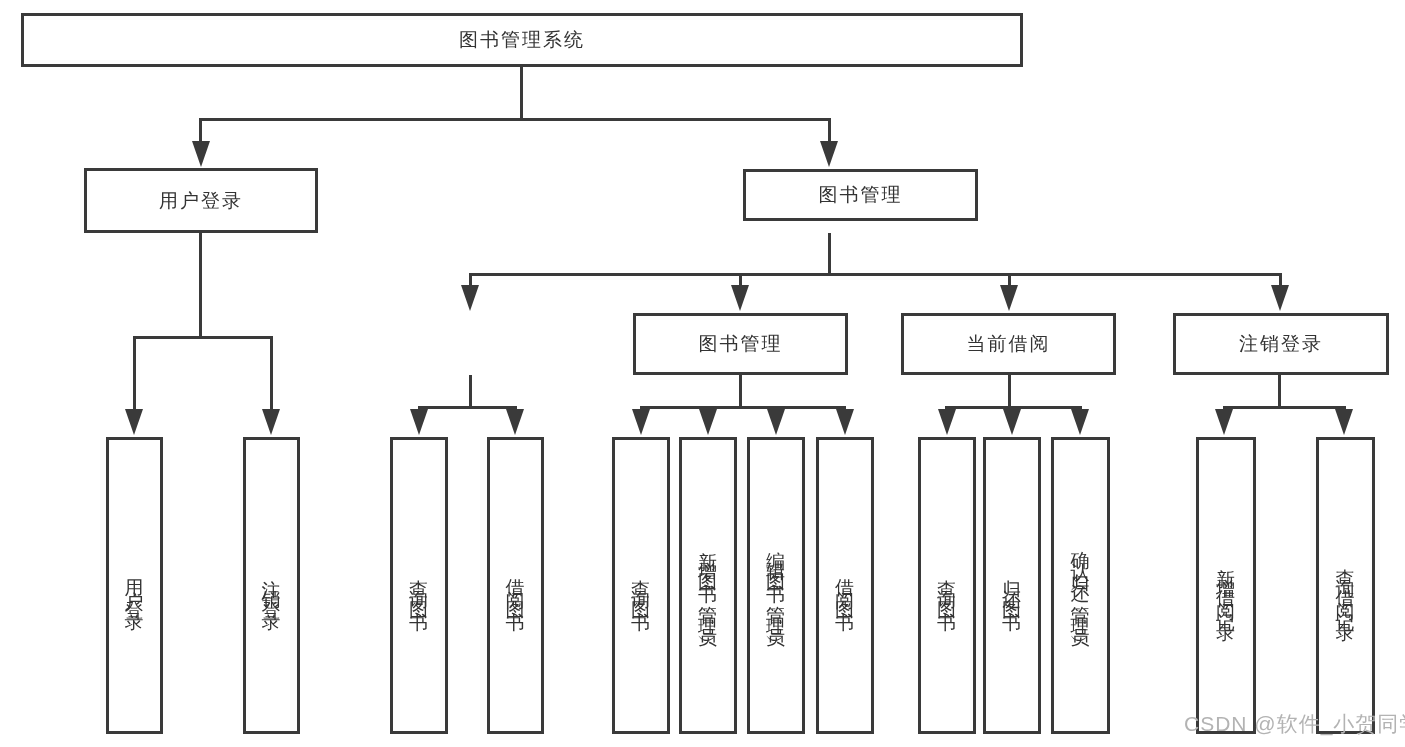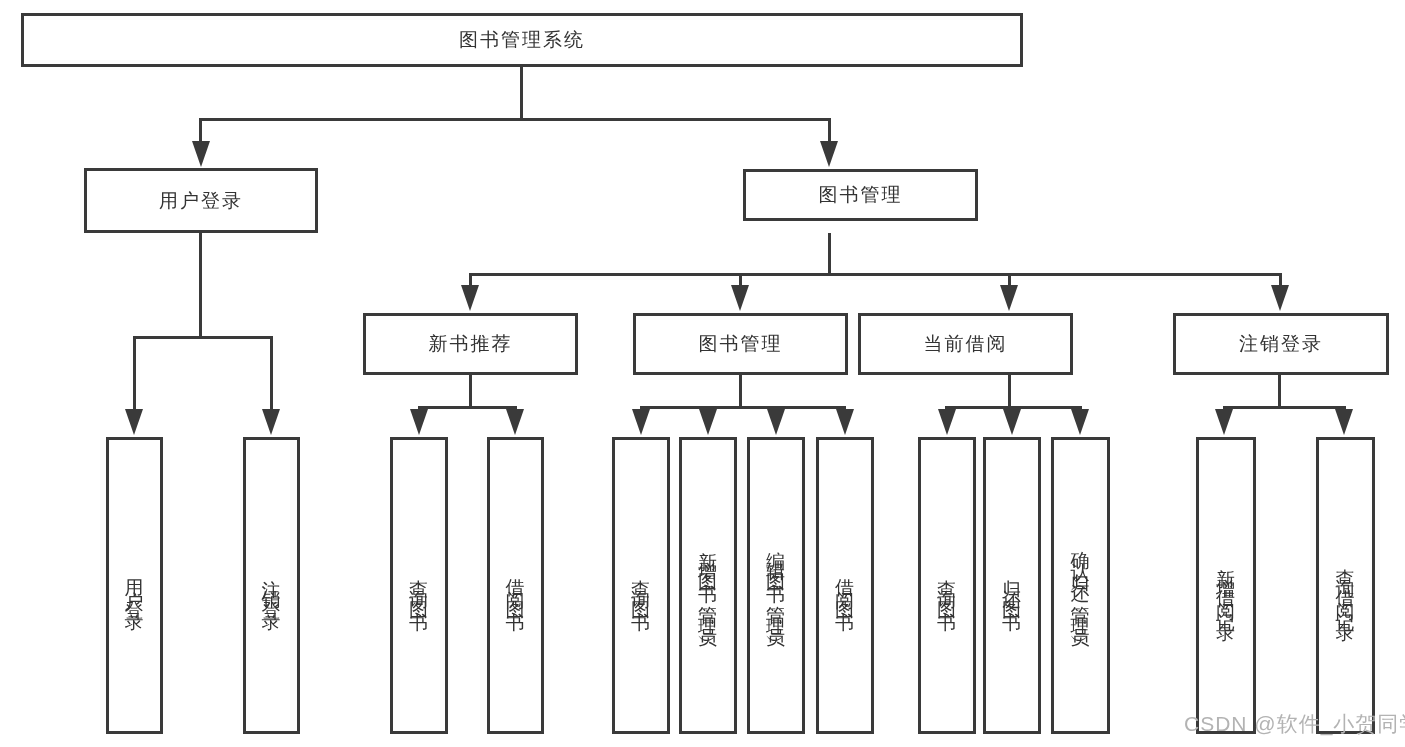--- a/index.html
+++ b/index.html
@@ -96,27 +96,24 @@
   <div class="ln" style="left:470px;top:273px;width:812px;height:3px"></div>
   <div class="ln" style="left:469px;top:273px;width:3px;height:14px"></div>
   <div class="arrow" style="left:461px;top:285px"></div>
   <div class="ln" style="left:739px;top:273px;width:3px;height:14px"></div>
   <div class="arrow" style="left:731px;top:285px"></div>
   <div class="ln" style="left:1008px;top:273px;width:3px;height:14px"></div>
   <div class="arrow" style="left:1000px;top:285px"></div>
   <div class="ln" style="left:1279px;top:273px;width:3px;height:14px"></div>
   <div class="arrow" style="left:1271px;top:285px"></div>
 
-  <div class="box" style="left:363px;top:313px;width:215px;height:62px">
-    <span class="hlabel">新书推荐</span>
-  </div>
   <div class="box" style="left:633px;top:313px;width:215px;height:62px">
     <span class="hlabel">图书管理</span>
   </div>
-  <div class="box" style="left:858px;top:313px;width:215px;height:62px">
+  <div class="box" style="left:901px;top:313px;width:215px;height:62px">
     <span class="hlabel">当前借阅</span>
   </div>
   <div class="box" style="left:1173px;top:313px;width:216px;height:62px">
     <span class="hlabel">注销登录</span>
   </div>
 
   <div class="ln" style="left:469px;top:375px;width:3px;height:33px"></div>
   <div class="ln" style="left:418px;top:406px;width:99px;height:3px"></div>
   <div class="arrow" style="left:410px;top:409px"></div>
   <div class="arrow" style="left:506px;top:409px"></div>

